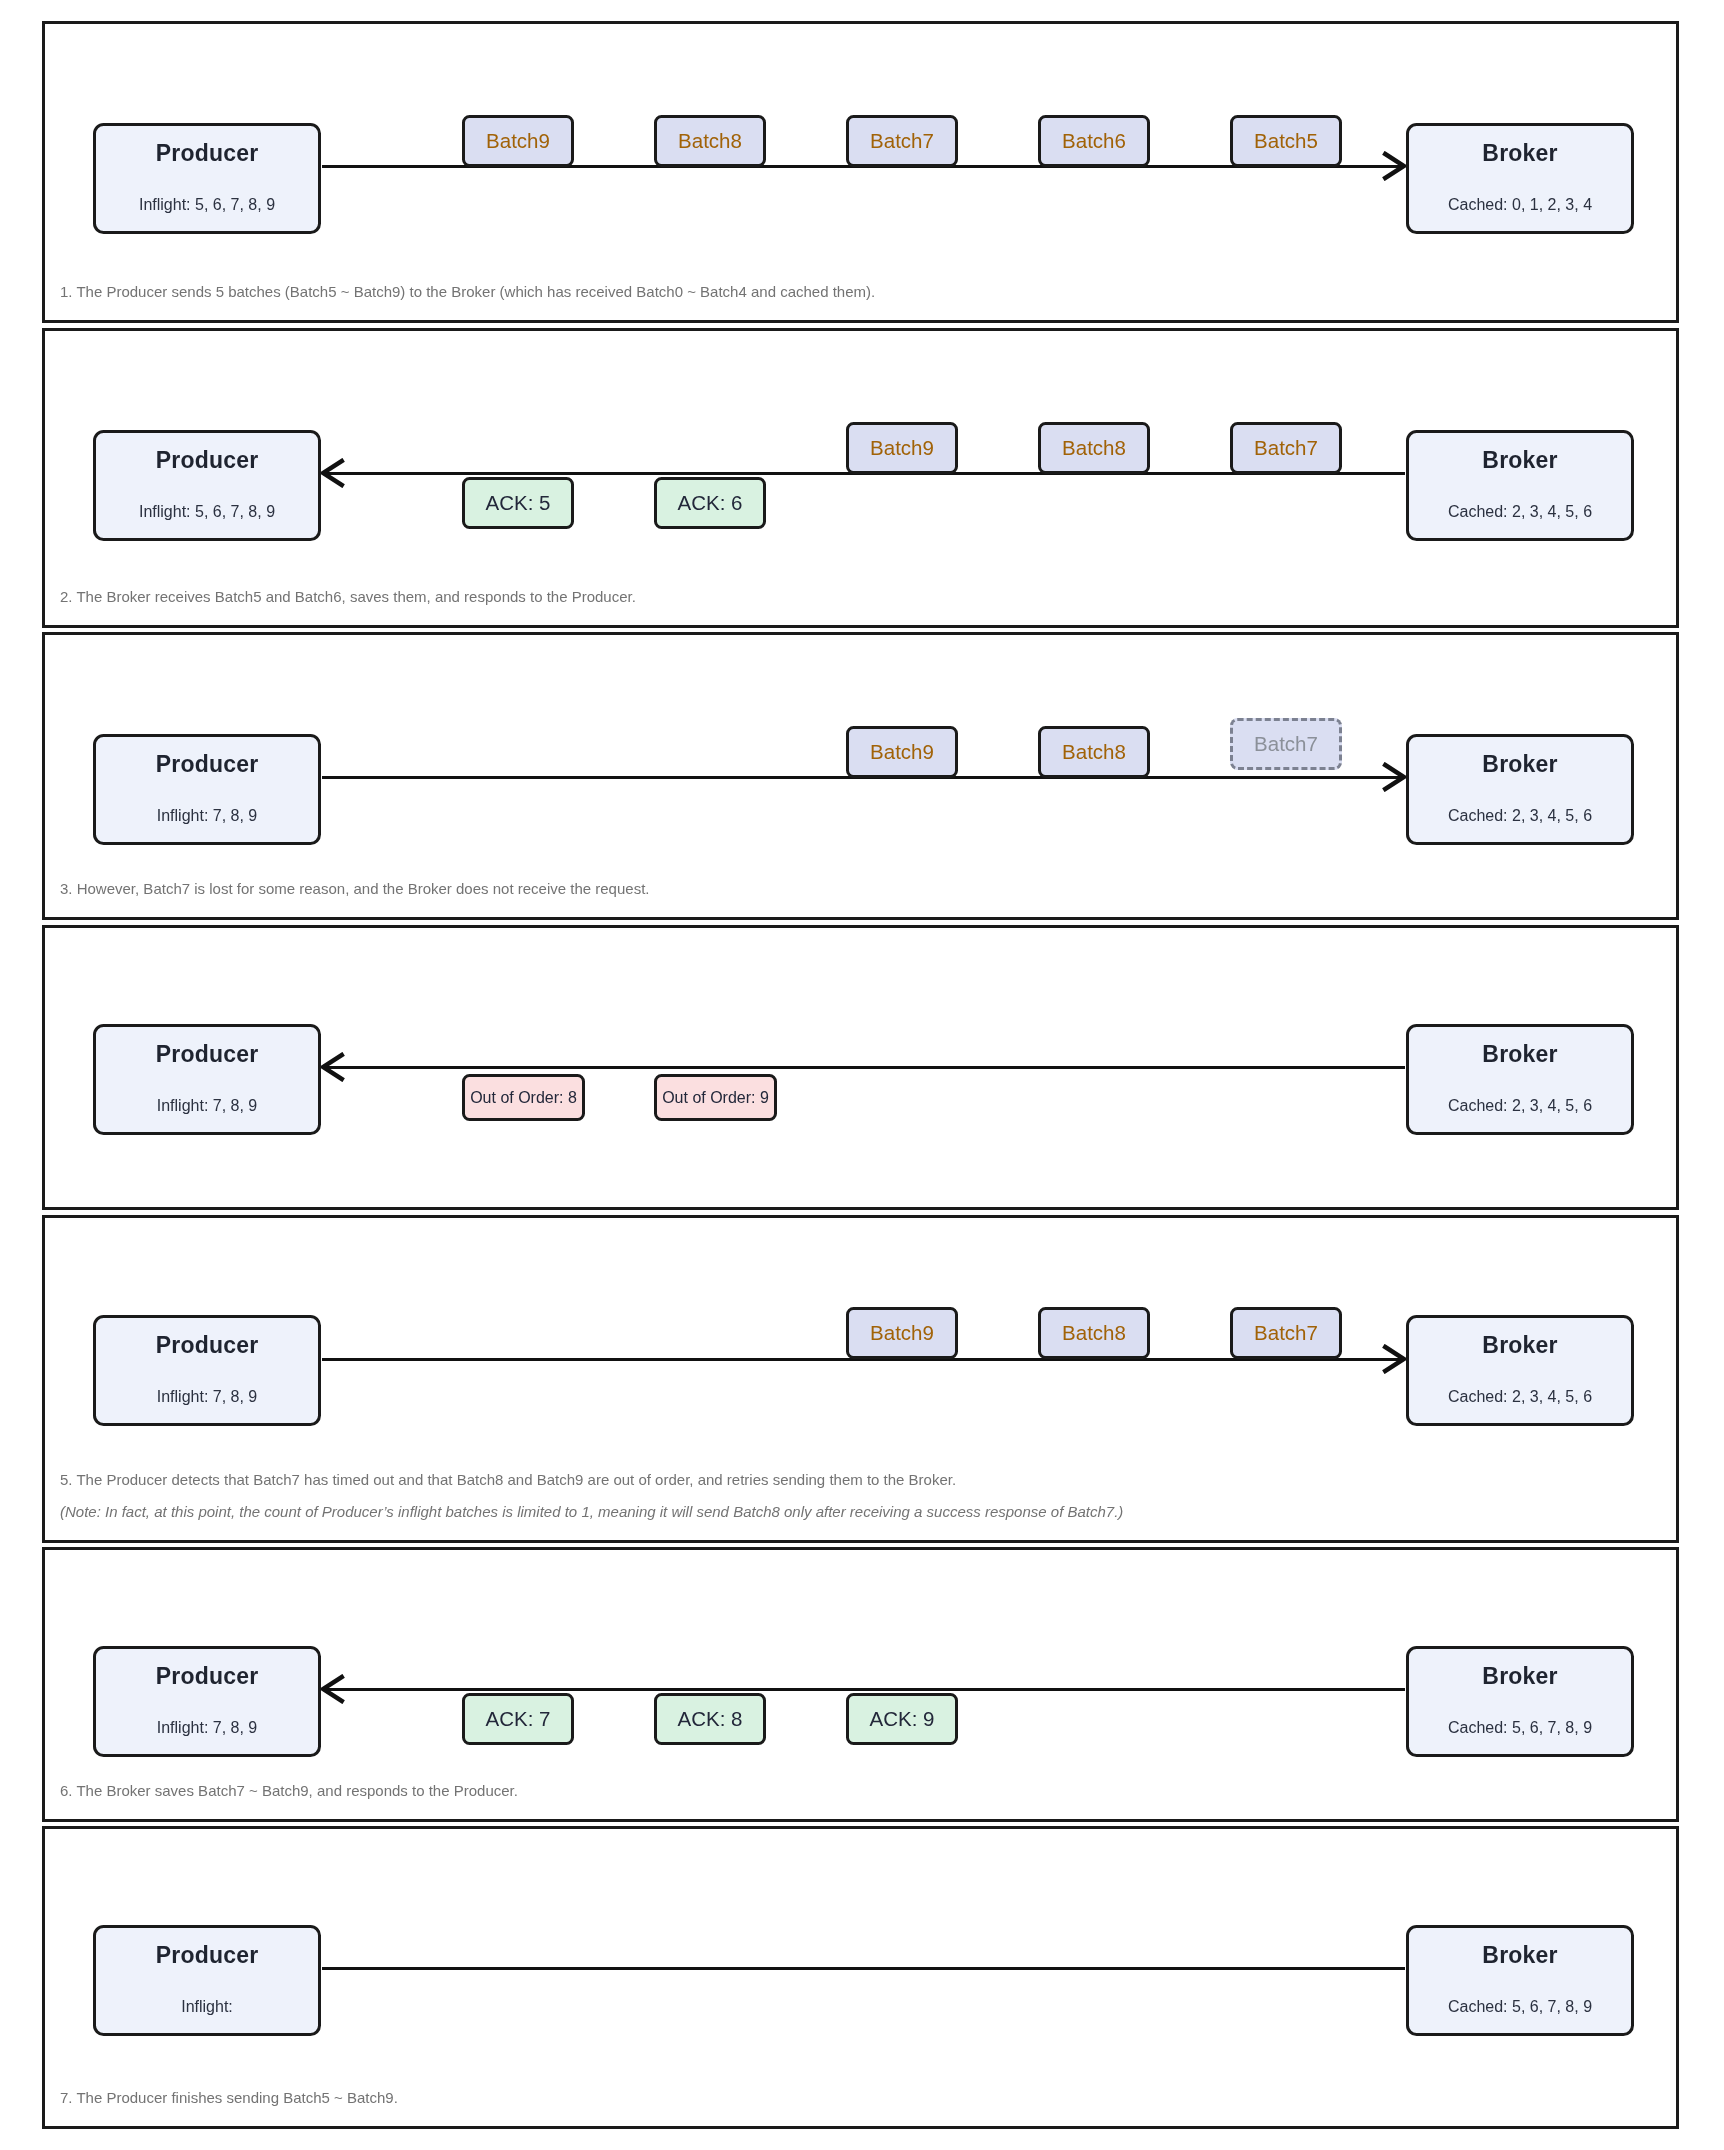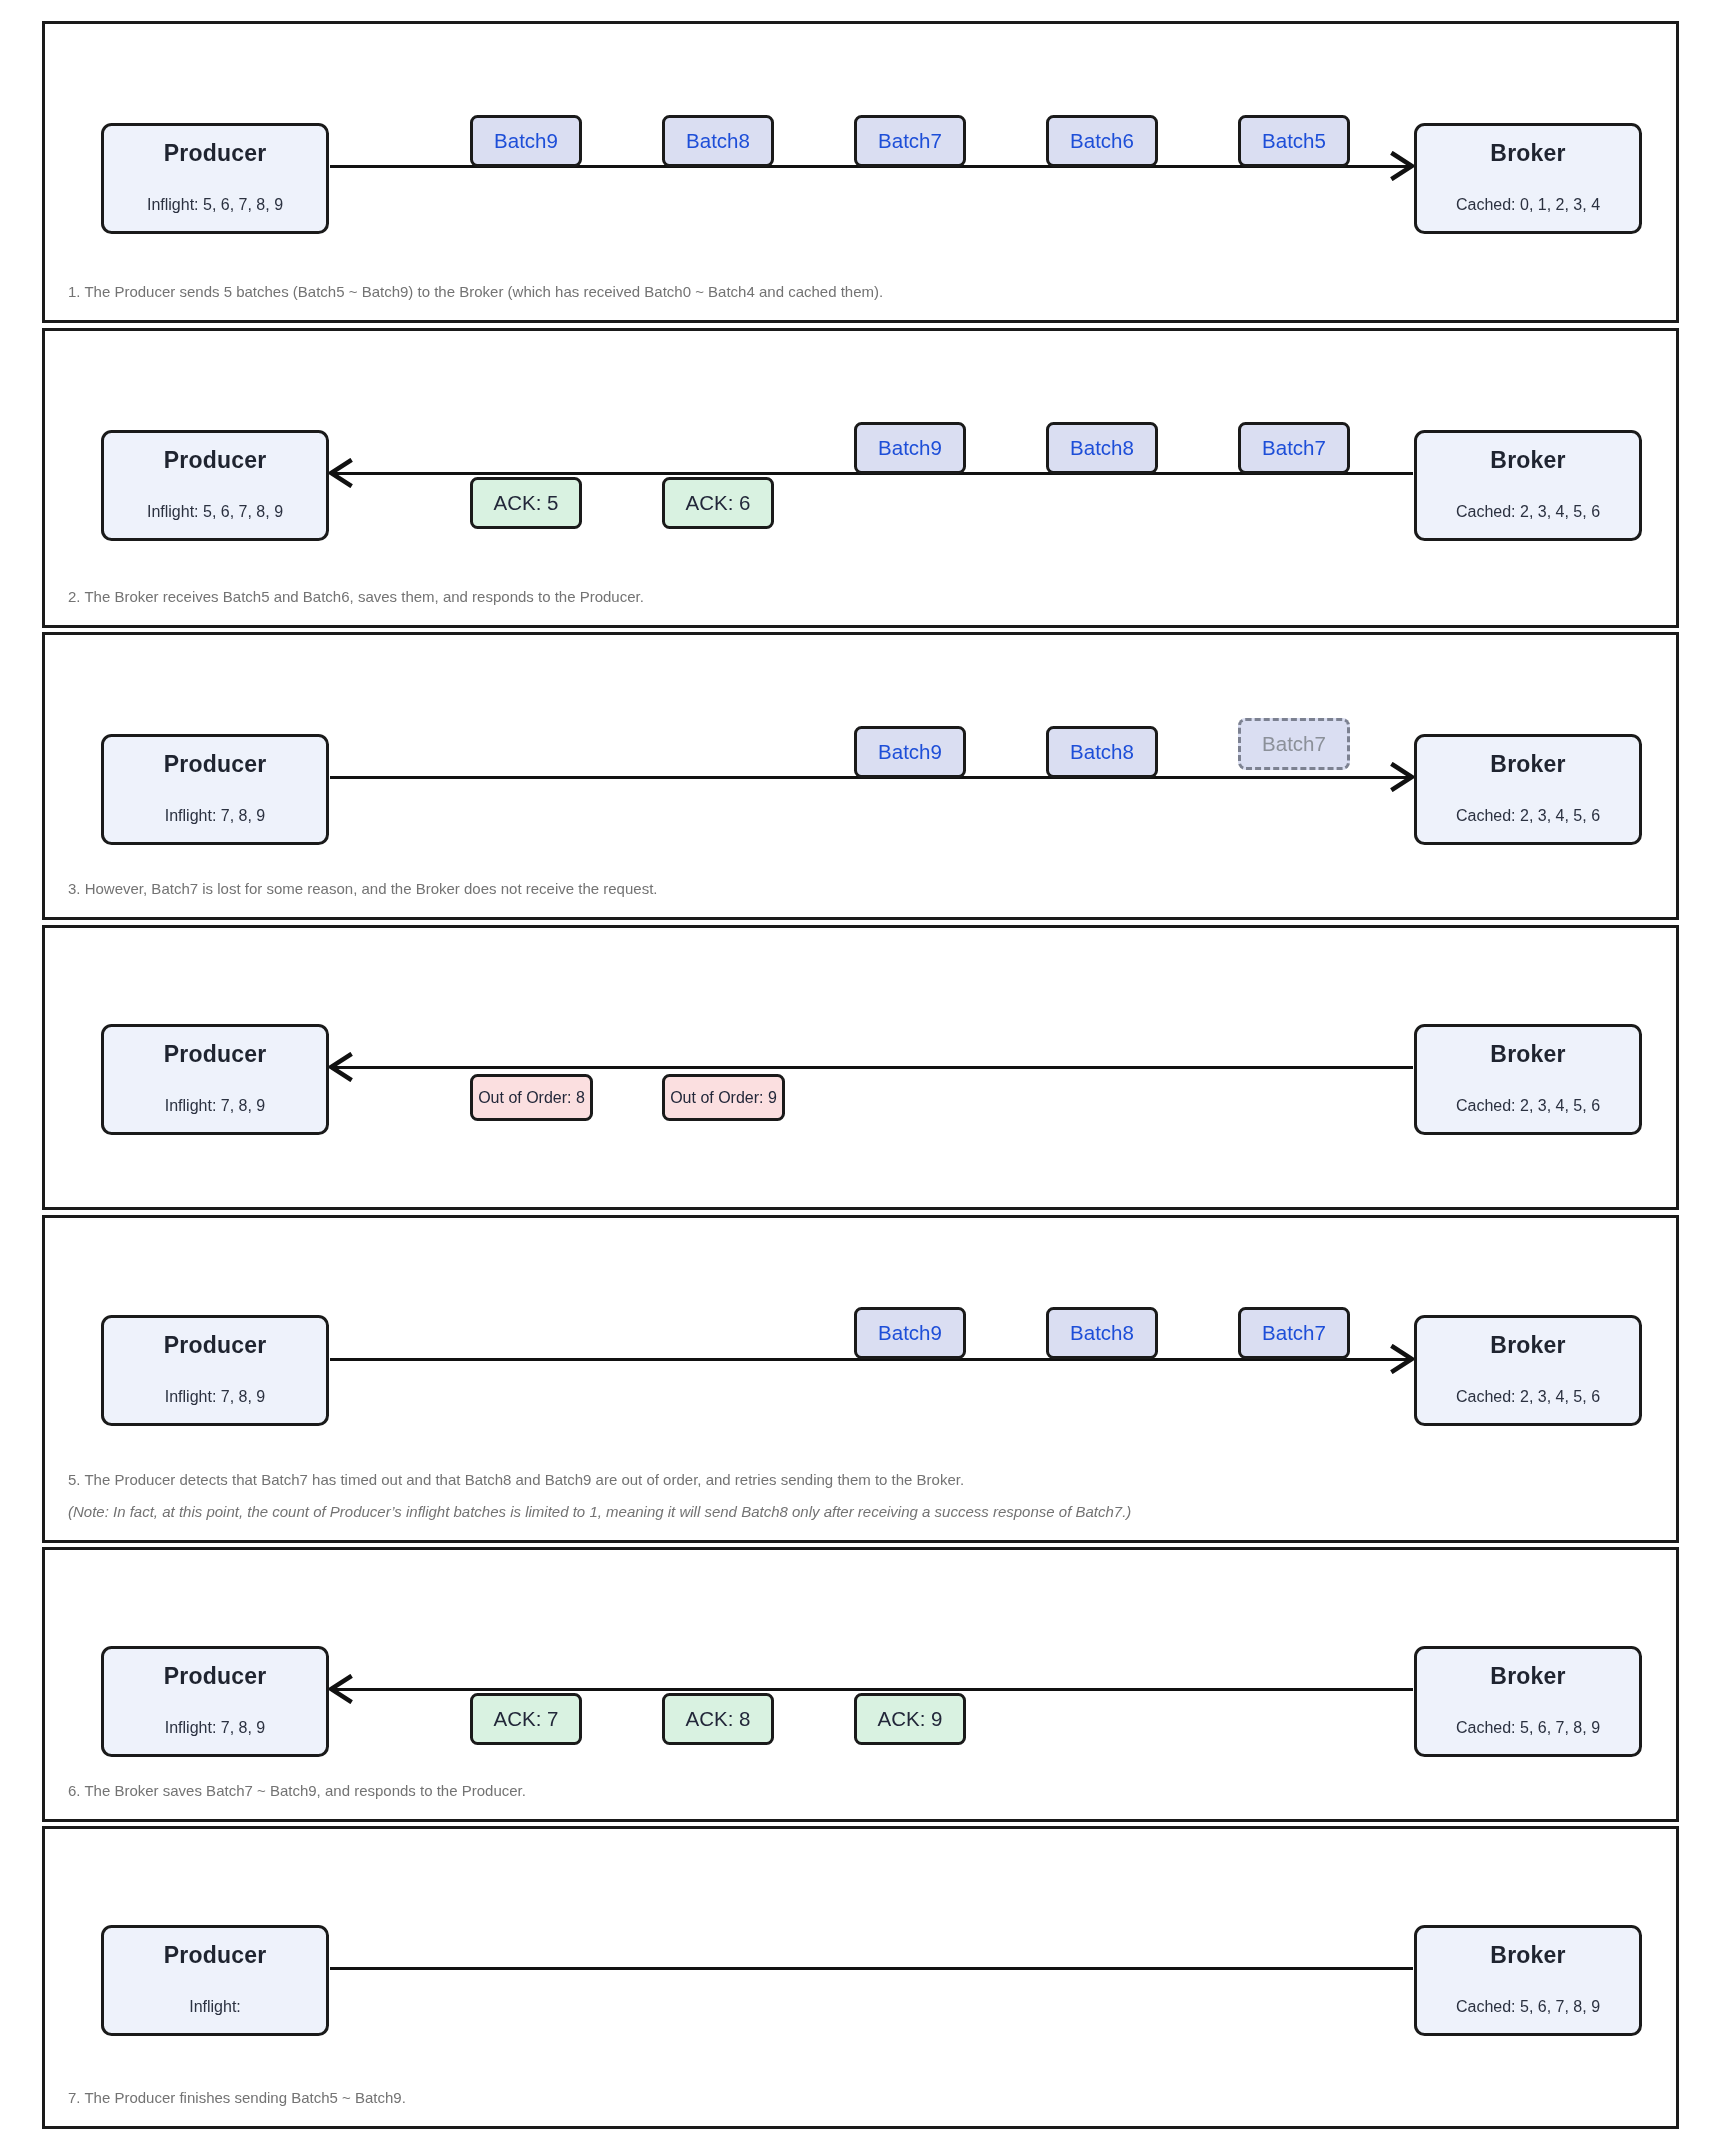--- a/index.html
+++ b/index.html
@@ -28,21 +28,21 @@
     position: absolute;
     left: 42px;
     width: 1637px;
     border: 3.8px solid #1a1a1a;
     box-sizing: border-box;
     background: #ffffff;
   }
 
   .stage {
     position: absolute;
-    left: 8px; top: 0; right: 0;
+    left: 0; top: 0; right: 0;
     height: 100%;
   }
 
   
   .node {
     position: absolute;
     width: 228px;
     height: 111px;
     background: #eef2fb;
     border: 3.8px solid #1a1a1a;
@@ -88,21 +88,21 @@
     justify-content: center;
     border-radius: 7.6px;
     white-space: nowrap;
   }
   .chip.batch {
     width: 112px;
     height: 52px;
     background: #dadef2;
     border: 3.8px solid #1a1a1a;
     font-size: 20.5px;
-    color: #1d4ed8;
+    color: #a16207;
   }
   .chip.batch.lost {
     background: #dadef2;
     border: 3.8px dashed #7c8191;
     color: #8b9099;
   }
   .chip.ack {
     width: 112px;
     height: 52px;
     background: #d9f2e1;

